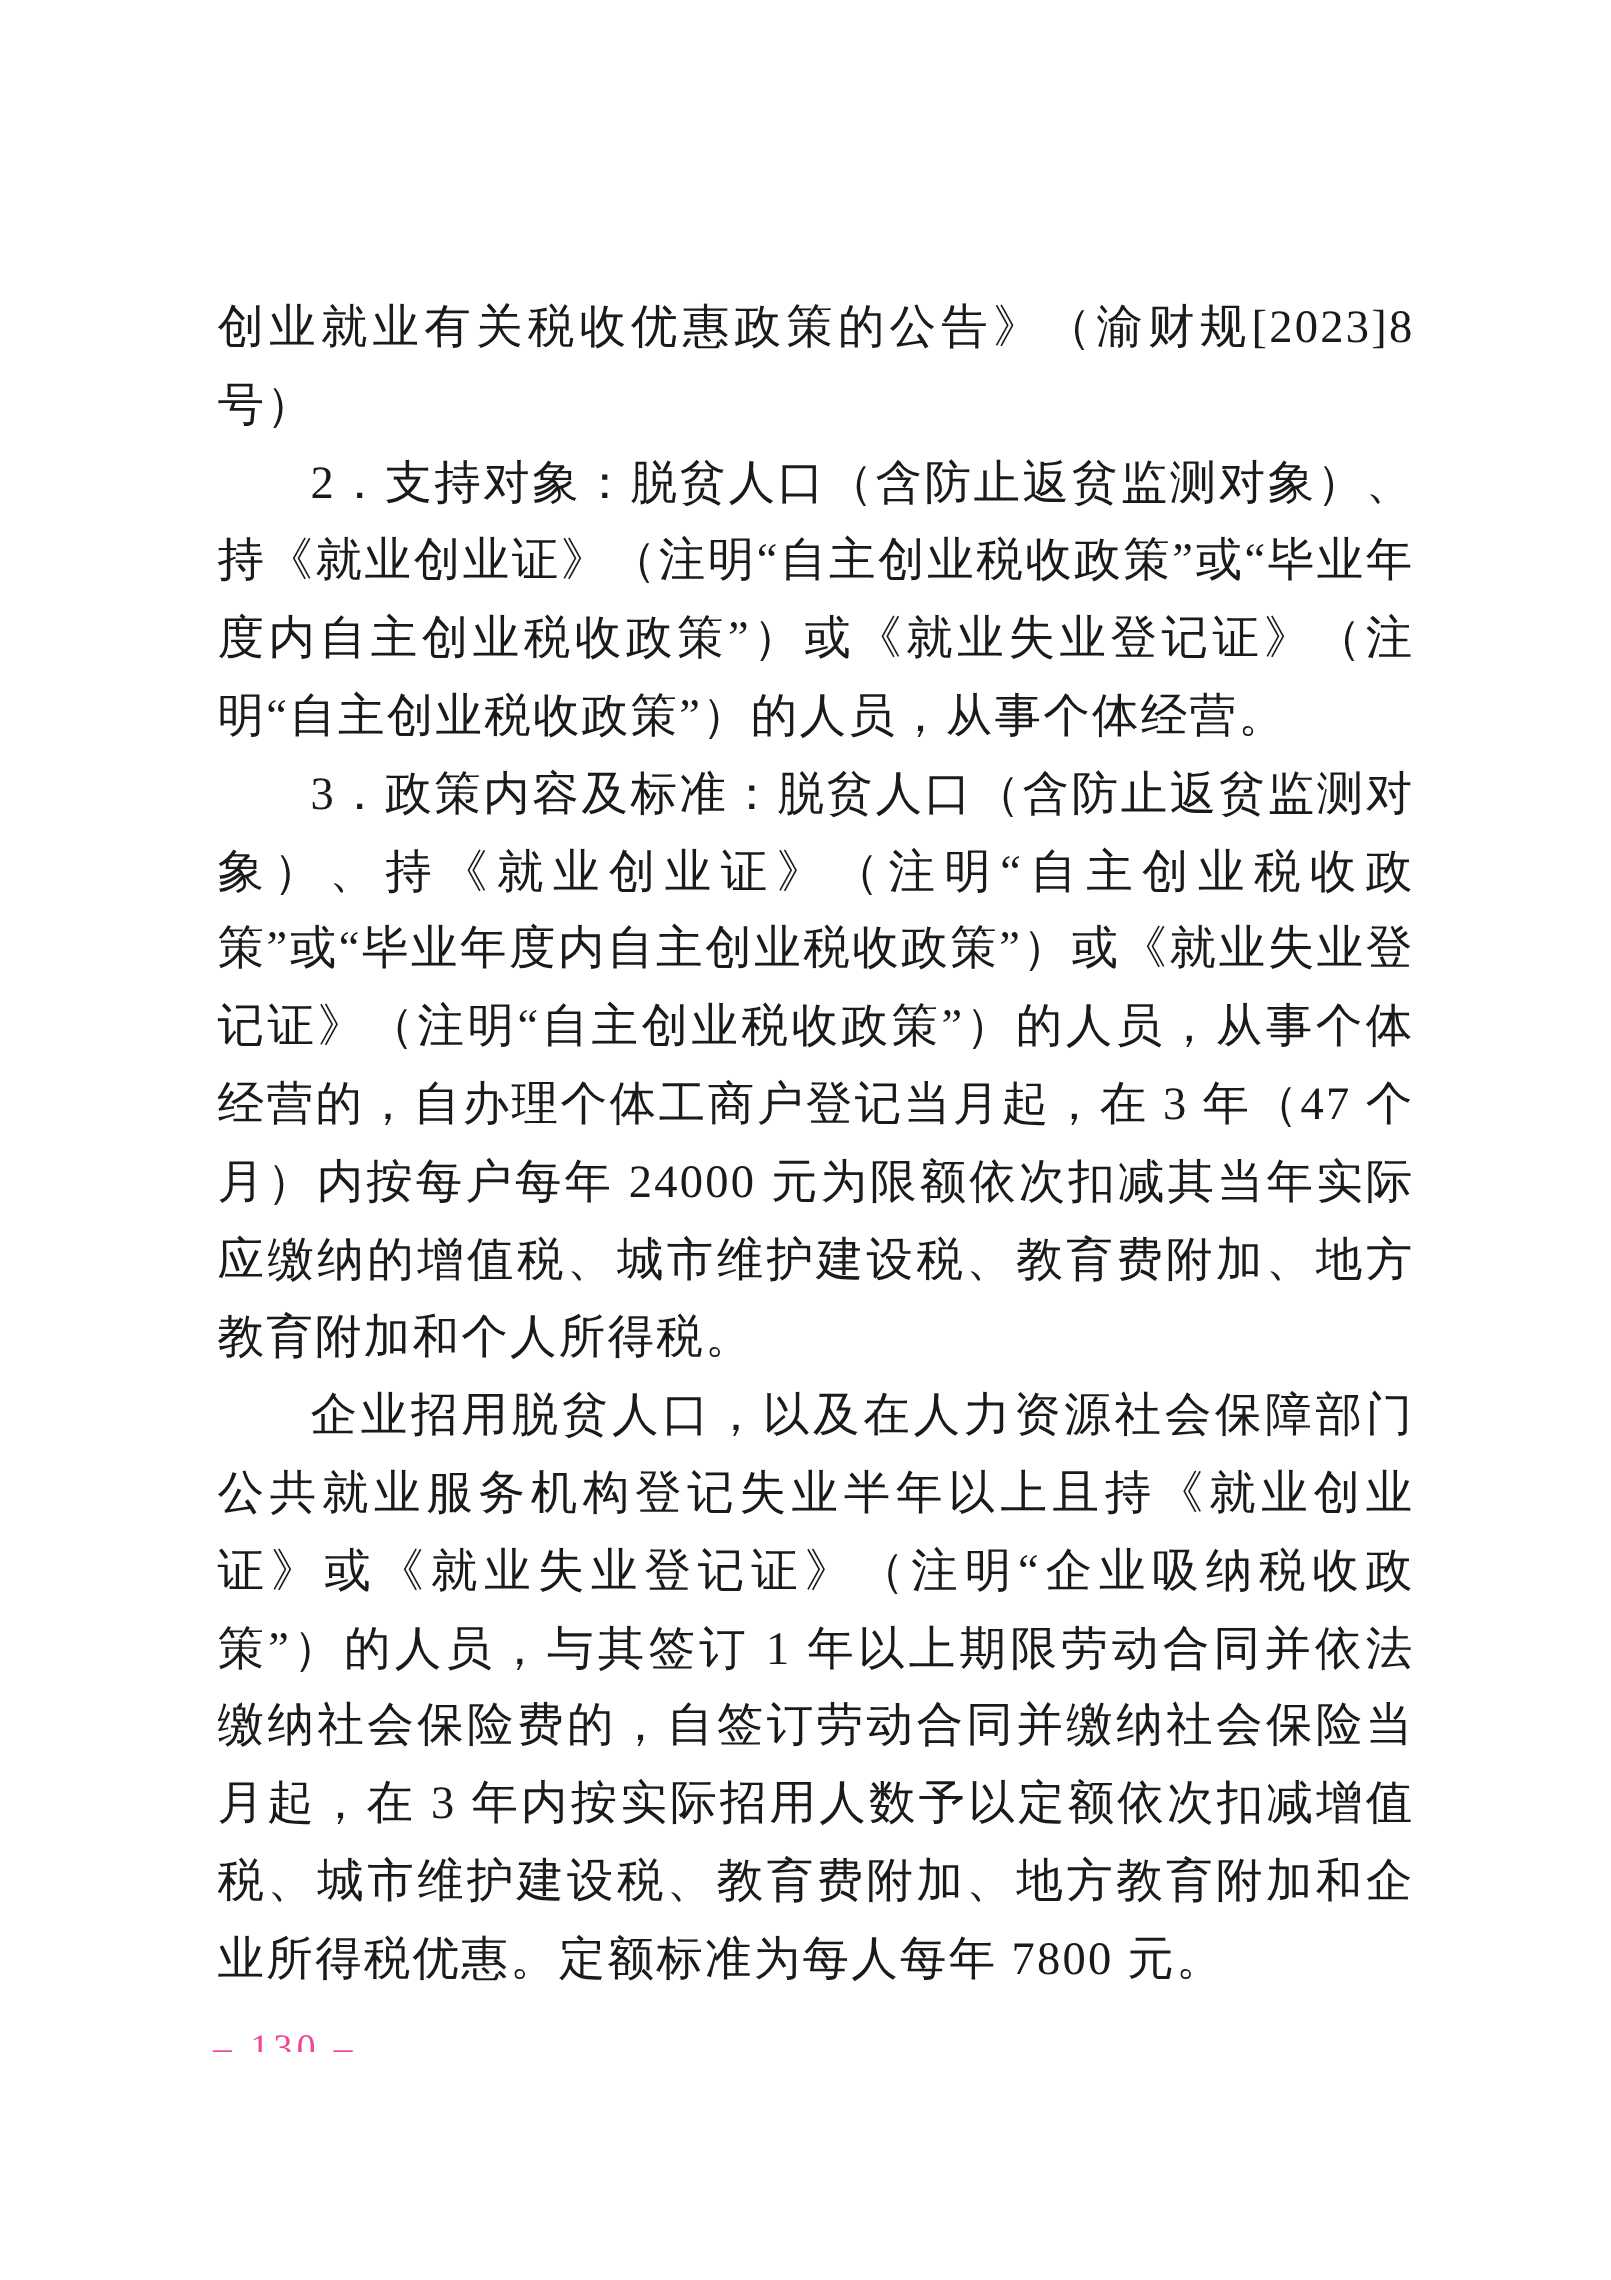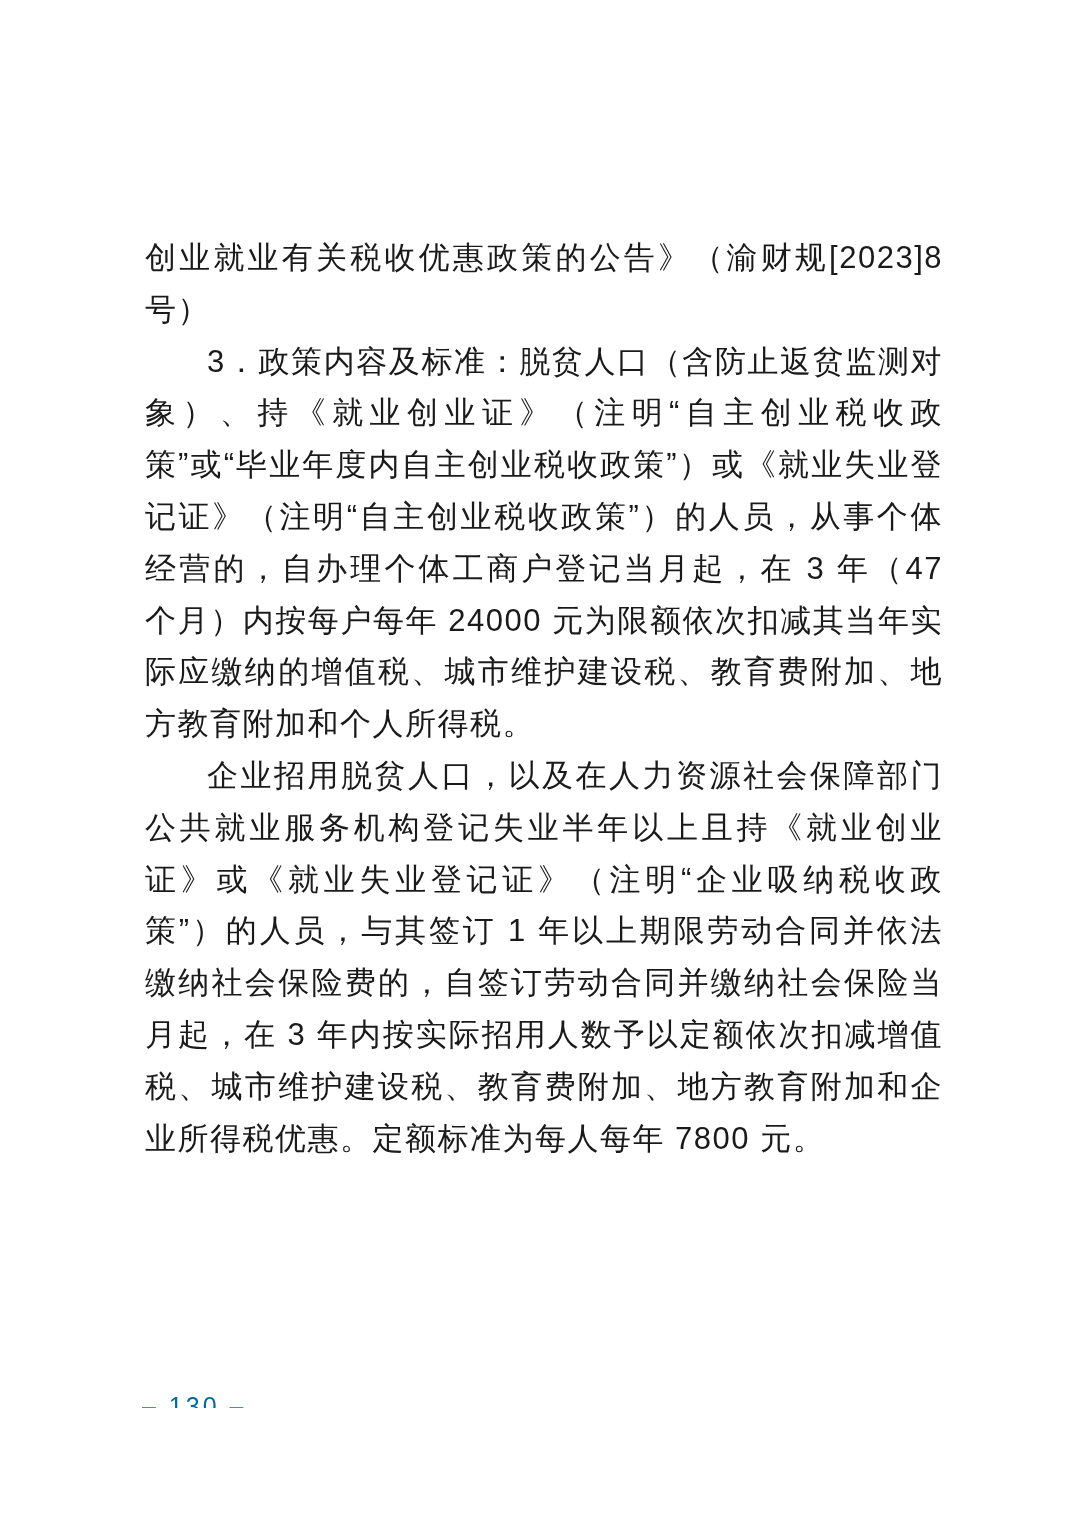--- a/index.html
+++ b/index.html
@@ -6,22 +6,21 @@
     margin: 0;
     padding: 0;
     background: #ffffff;
   }
   .page {
     position: relative;
     width: 1074px;
     height: 1368px;
     background: #ffffff;
     overflow: hidden;
-    font-family: Liberation Sans, sans-serif;
-    margin-top: 40px;
+    font-family: Liberation Serif, serif;
   }
   .content {
     position: absolute;
     left: 145px;
     top: 192px;
     width: 798px;
     color: #1a1a1a;
     font-size: 31px;
     line-height: 51.8px;
     letter-spacing: 1.5px;
@@ -32,31 +31,32 @@
     margin: 0;
     padding: 0;
   }
   .para.indent {
     text-indent: 2em;
   }
   .footer {
     position: absolute;
     left: 142px;
     top: 1352px;
-    color: #0369a1;
+    color: #ec4899;
     font-size: 25px;
     letter-spacing: 3px;
   }
 </style>
 </head>
 <body>
 
 <div class="page">
   <div class="content">
     <p class="para">创业就业有关税收优惠政策的公告》（渝财规[2023]8 号）</p>
+    <p class="para indent">2．支持对象：脱贫人口（含防止返贫监测对象）、持《就业创业证》（注明“自主创业税收政策”或“毕业年度内自主创业税收政策”）或《就业失业登记证》（注明“自主创业税收政策”）的人员，从事个体经营。</p>
     <p class="para indent">3．政策内容及标准：脱贫人口（含防止返贫监测对象）、持《就业创业证》（注明“自主创业税收政策”或“毕业年度内自主创业税收政策”）或《就业失业登记证》（注明“自主创业税收政策”）的人员，从事个体经营的，自办理个体工商户登记当月起，在 3 年（47 个月）内按每户每年 24000 元为限额依次扣减其当年实际应缴纳的增值税、城市维护建设税、教育费附加、地方教育附加和个人所得税。</p>
     <p class="para indent">企业招用脱贫人口，以及在人力资源社会保障部门公共就业服务机构登记失业半年以上且持《就业创业证》或《就业失业登记证》（注明“企业吸纳税收政策”）的人员，与其签订 1 年以上期限劳动合同并依法缴纳社会保险费的，自签订劳动合同并缴纳社会保险当月起，在 3 年内按实际招用人数予以定额依次扣减增值税、城市维护建设税、教育费附加、地方教育附加和企业所得税优惠。定额标准为每人每年 7800 元。</p>
   </div>
 
   <div class="footer">
     <span>– 130 –</span>
   </div>
 </div>
 
 </body></html>

